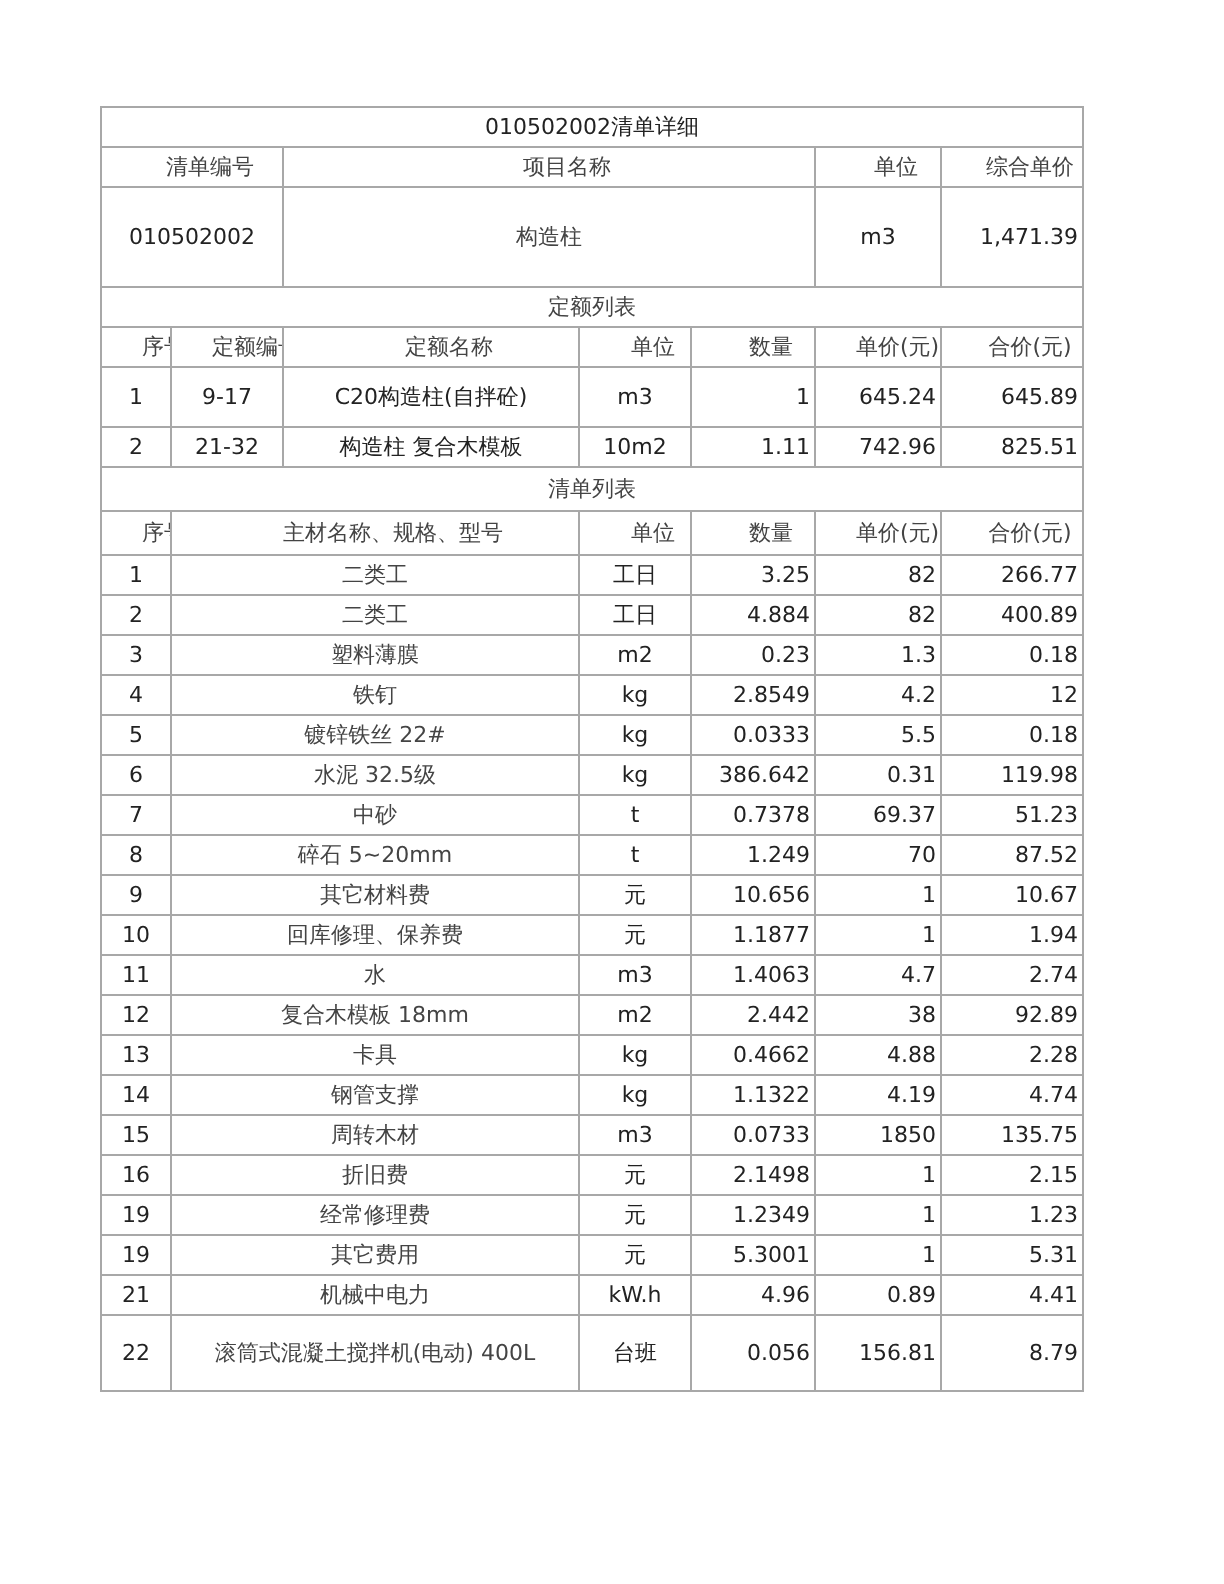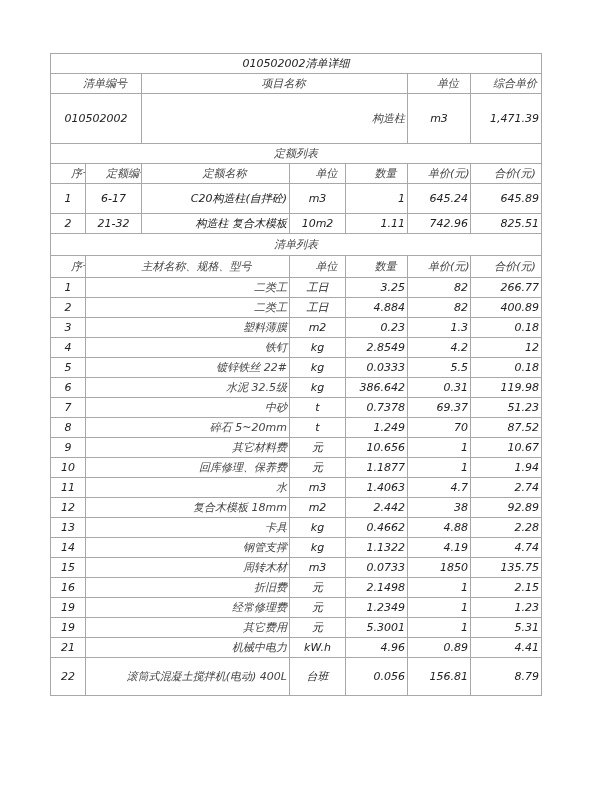--- a/index.html
+++ b/index.html
@@ -1,21 +1,21 @@
 <!DOCTYPE html>
 <html><head>
 <meta charset="utf-8">
 <style>
   html, body { margin: 0; padding: 0; background: #ffffff; }
   body { width: 612px; height: 792px; position: relative; font-family: "DejaVu Sans", "Liberation Sans", sans-serif; font-size: 11px; color: #222; }
-  table { position: absolute; left: 50px; top: 53px; width: 491px; border-collapse: collapse; table-layout: fixed; font-style: italic; }
+  table { position: absolute; left: 50px; top: 53px; width: 491px; border-collapse: collapse; table-layout: fixed; }
   td { border: 1px solid #a8a8a8; padding: 0 2px; white-space: nowrap; overflow: hidden; }
   .c { text-align: center; }
   .r { text-align: right; }
-  .l { text-align: right; }
+  .l { text-align: center; }
   .h20 td { height: 19px; }
   .h22 td { height: 21px; }
   .h30 td { height: 29px; }
   .h50 td { height: 49px; }
   .h38 td { height: 37px; }
   .hdr td { color: #444; padding-left: 20px; }
   .cjk { color: #444; }
 </style>
 </head>
 <body>
@@ -53,21 +53,21 @@
       <td class="c">序号</td>
       <td class="c">定额编号</td>
       <td class="c">定额名称</td>
       <td class="c">单位</td>
       <td class="c">数量</td>
       <td class="c">单价(元)</td>
       <td class="c">合价(元)</td>
     </tr>
     <tr class="h30">
       <td class="c">1</td>
-      <td class="c">6-17</td>
+      <td class="c">9-17</td>
       <td class="l">C20构造柱(自拌砼)</td>
       <td class="c">m3</td>
       <td class="r">1</td>
       <td class="r">645.24</td>
       <td class="r">645.89</td>
     </tr>
     <tr class="h20" style="height:20px">
       <td class="c">2</td>
       <td class="c">21-32</td>
       <td class="l">构造柱 复合木模板</td>

